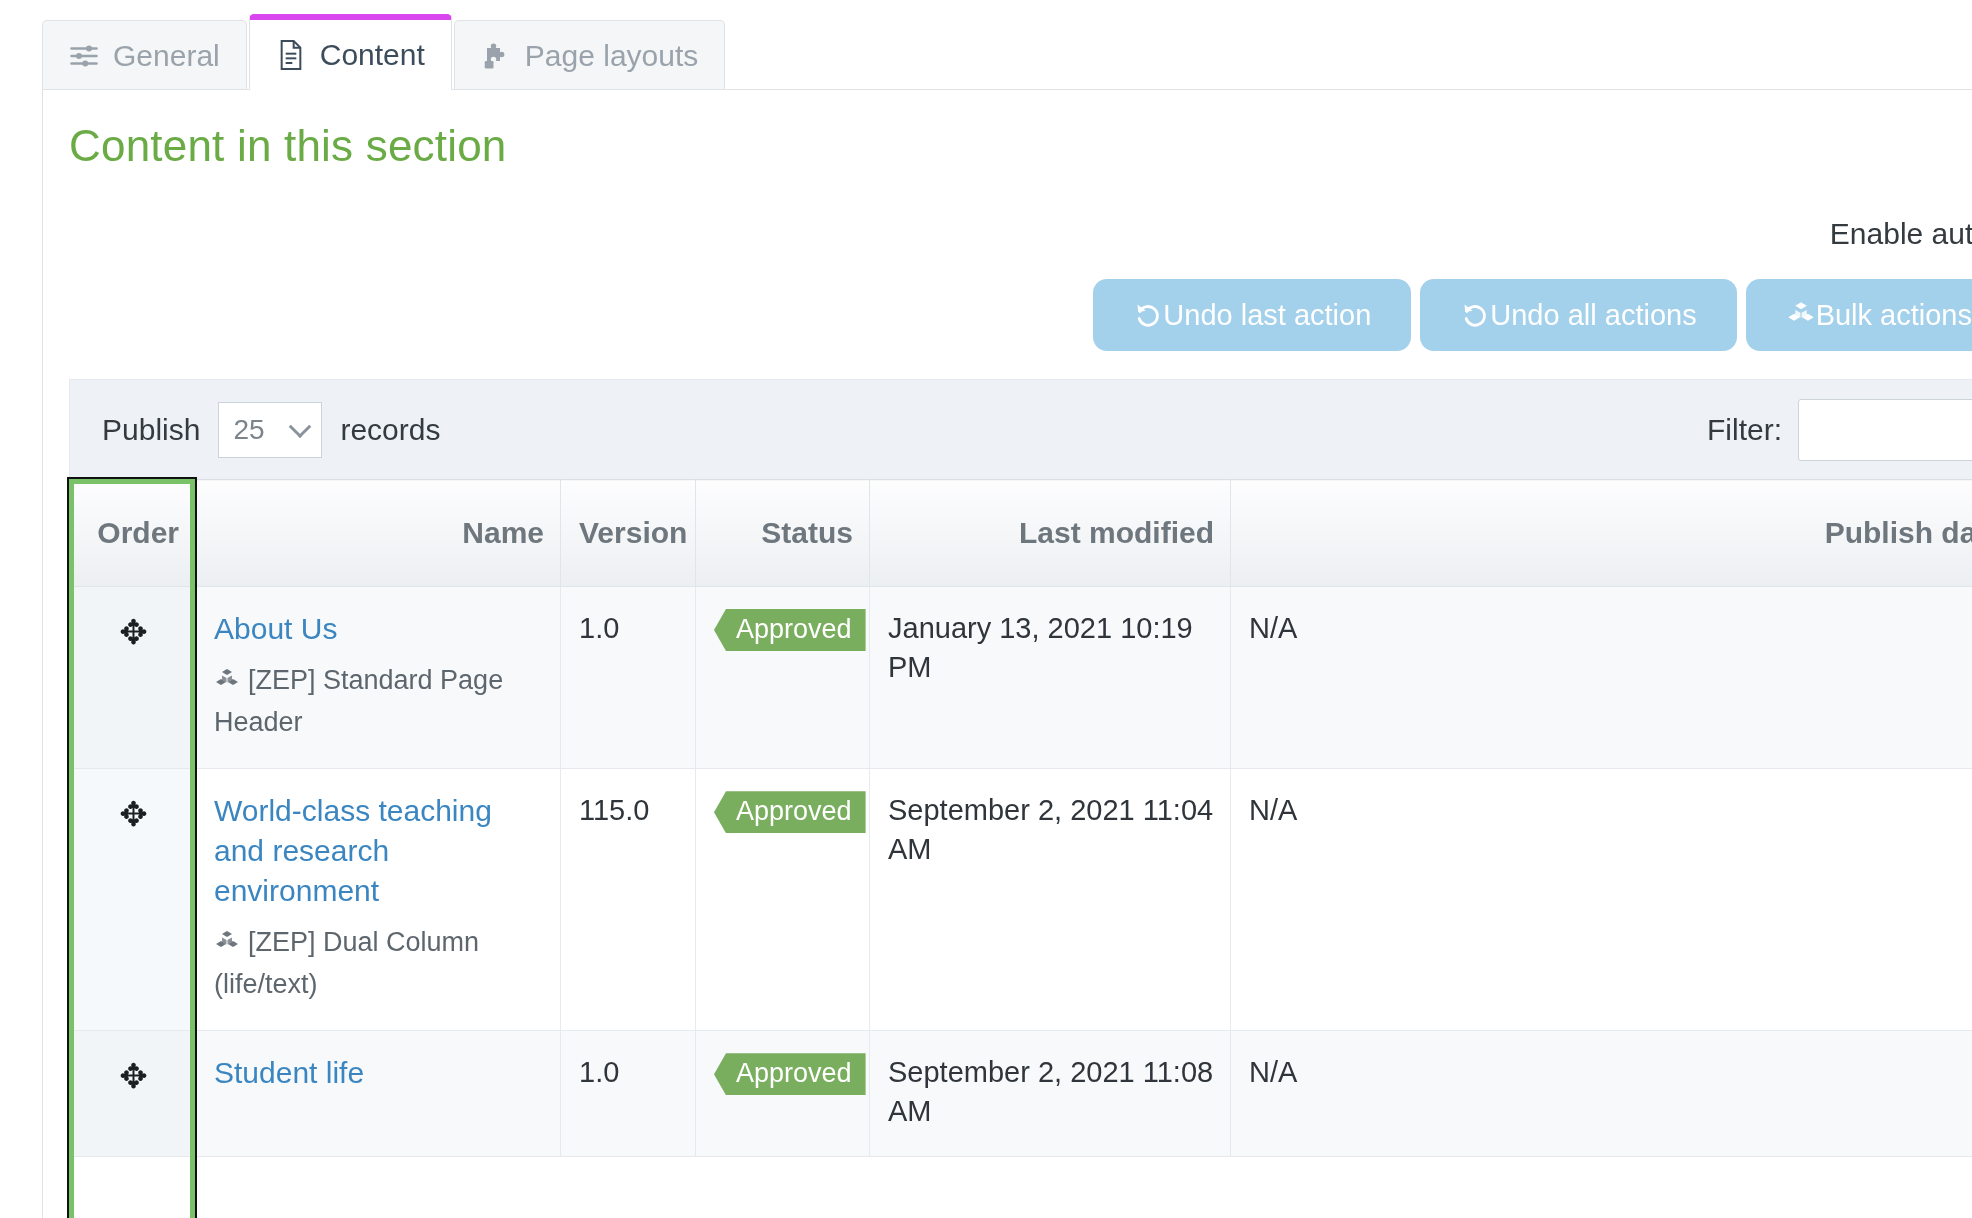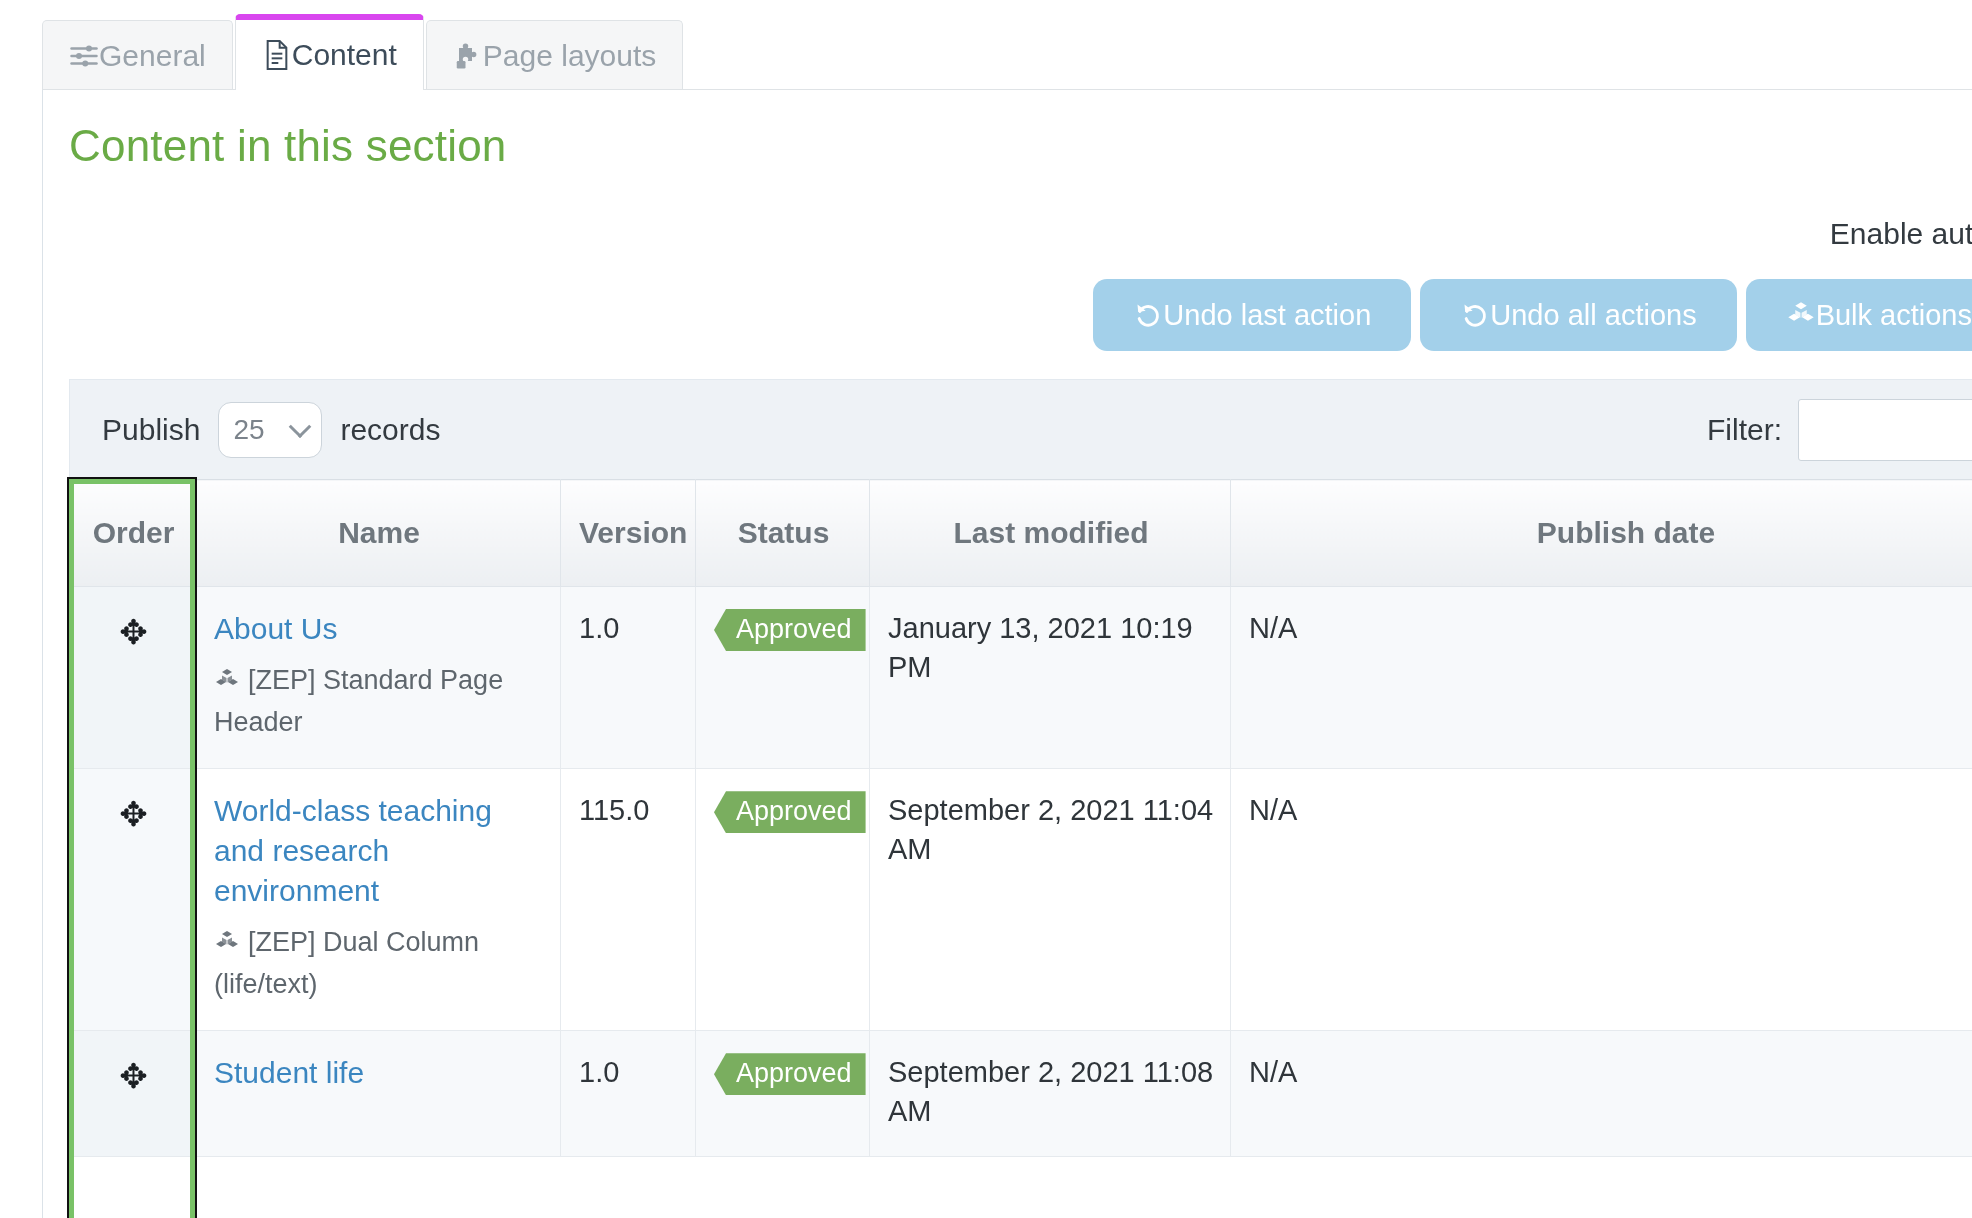--- a/index.html
+++ b/index.html
@@ -19,21 +19,21 @@
     left: 42px; top: 18px;
     height: 72px;
     display: flex;
     align-items: flex-end;
   }
   .tab {
     position: relative;
     height: 70px;
     display: flex;
     align-items: center;
-    gap: 0;
+    gap: 14px;
     padding: 12px 26px;
     font-size: 30px;
     color: #9aa3ab;
     background: #f5f6f7;
     border: 1px solid #dfe3e6;
     border-bottom: none;
     border-radius: 5px 5px 0 0;
     margin-right: 2px;
     white-space: nowrap;
     line-height: 1;
@@ -132,21 +132,21 @@
   .display-group {
     display:flex; align-items:center; gap: 18px;
     margin-left: 32px;
     font-size: 30px; color:#333a40;
   }
   .select-box {
     position: relative;
     width: 104px; height: 56px;
     background:#fff;
     border:1px solid #ccd4db;
-    border-radius:13px;
+    border-radius:0;
     display:flex; align-items:center;
     padding-left: 14px;
     font-size: 28px; color:#7b838b;
     cursor:pointer;
   }
   .select-box .chev {
     position:absolute; right: 13px; top: 50%;
     width: 16px; height: 16px;
     border-right:3px solid #8b949c;
     border-bottom:3px solid #8b949c;
@@ -182,21 +182,21 @@
     width: 1950px;
     table-layout: fixed;
   }
   table.grid th {
     background: linear-gradient(to bottom,#fdfdfe 0%, #eceff2 100%);
     border: 1px solid #e0e5ea;
     border-top: 1px solid #d9dfe5;
     color: #6f777e;
     font-size: 30px;
     font-weight: bold;
-    text-align: center;
+    text-align: right;
     padding: 36px 16px 36px 18px;
     height: 106px;
     vertical-align: middle;
   }
   table.grid td {
     border: 1px solid #e6eaee;
     font-size: 29px;
     color: #2f353a;
     padding: 22px 16px 26px 18px;
     vertical-align: top;

